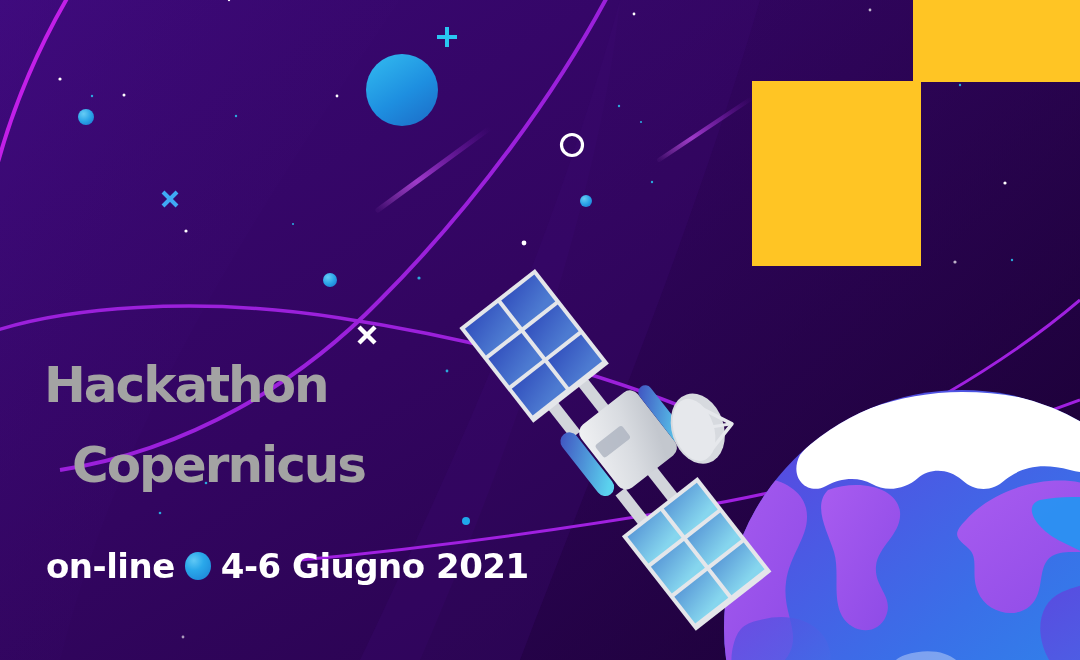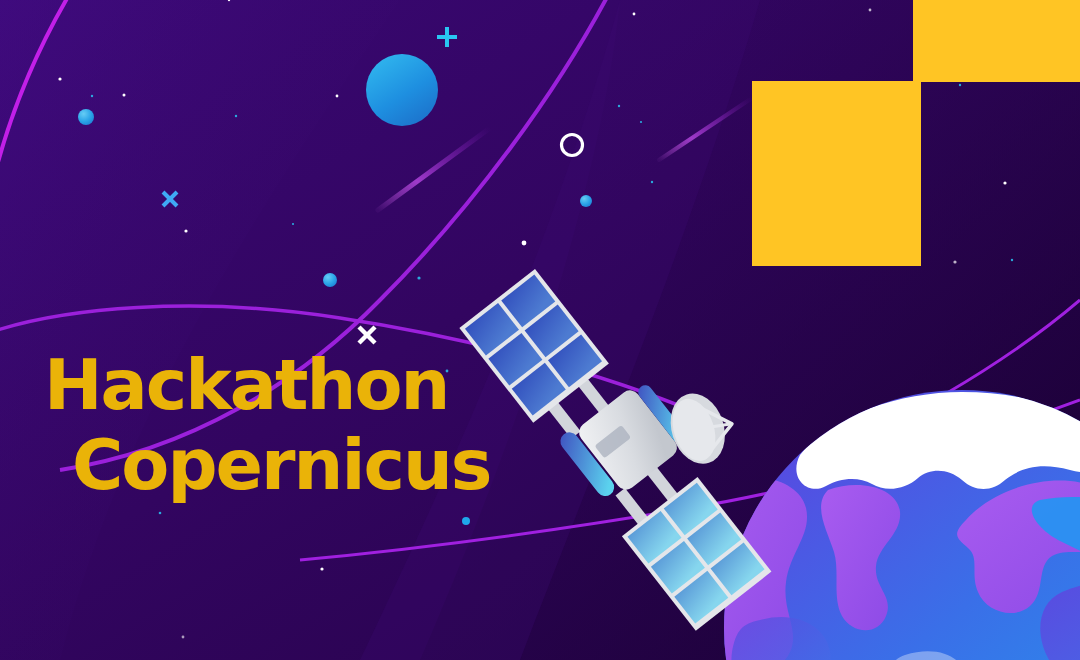--- a/index.html
+++ b/index.html
@@ -31,24 +31,24 @@
     left: 0;
     top: 0;
     width: 1080px;
     height: 660px;
     pointer-events: none;
   }
   .headline {
     position: absolute;
     left: 44px;
     top: 345px;
-    color: #eab308;
+    color: #a3a3a3;
     font-family: "DejaVu Sans", sans-serif;
     font-weight: bold;
-    font-size: 70px;
+    font-size: 50px;
     line-height: 80px;
     letter-spacing: -2px;
     white-space: nowrap;
   }
   .headline .line2 {
     display: block;
     margin-left: 28px;
   }
   .subline {
     position: absolute;
@@ -270,15 +270,20 @@
         </g>
       </g>
     </g>
   </svg>
 
   <div class="text-layer">
     <div class="headline">
       <span>Hackathon</span>
       <span class="line2">Copernicus</span>
     </div>
+    <div class="subline">
+      <span>on-line</span>
+      <span class="sub-dot"></span>
+      <span>4-6 Giugno 2021</span>
+    </div>
   </div>
 
 </div>
 
 </body></html>

